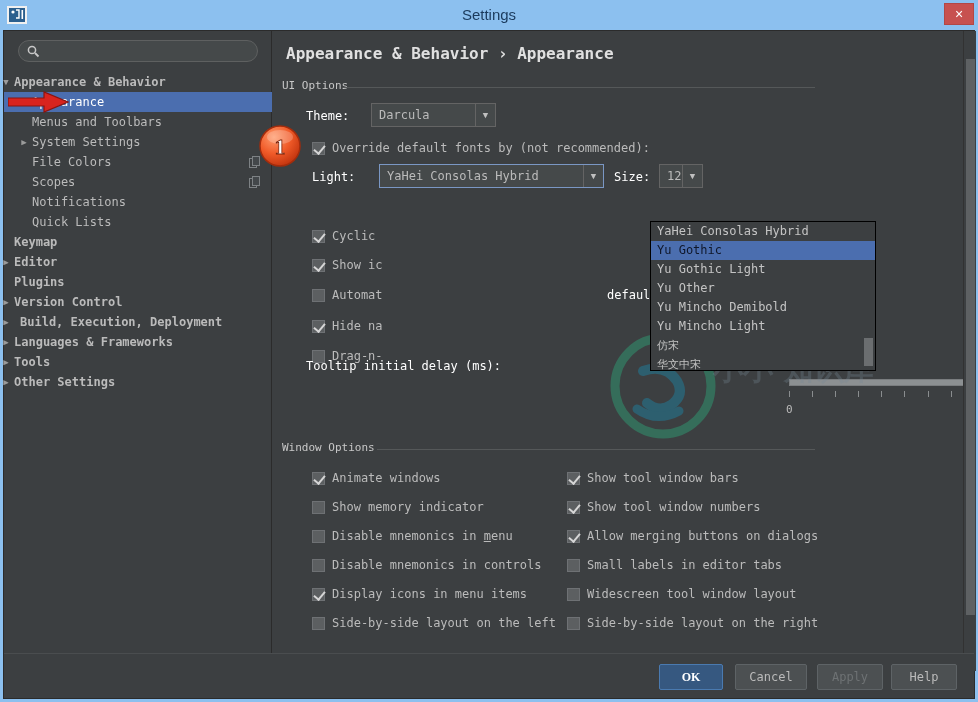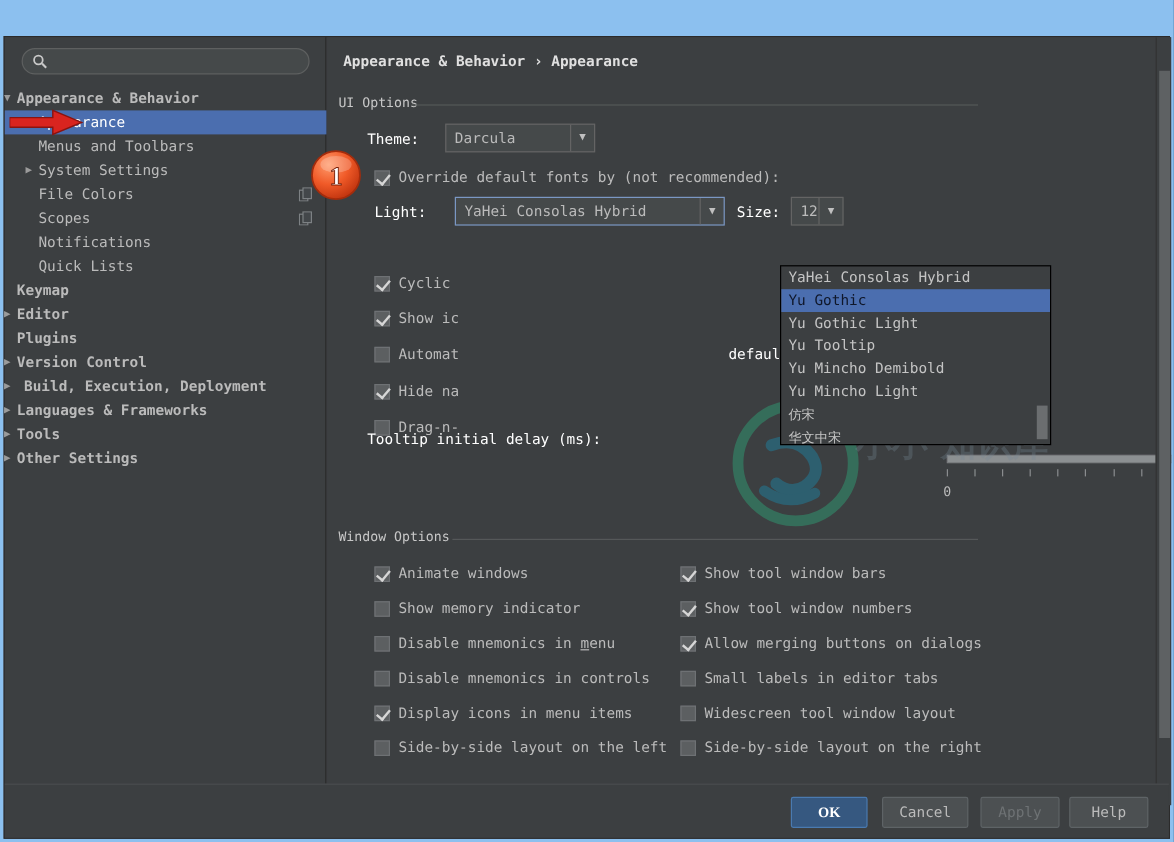--- a/index.html
+++ b/index.html
@@ -83,21 +83,21 @@
   }
 
   
   #rightpanel {
     position: absolute; left: 269px; top: 0;
     width: 703px; height: 640px;
     background: #3c3f41; overflow: hidden;
   }
   #breadcrumb {
     position: absolute; left: 13px; top: 13px;
-    font-size: 12px; font-weight: bold; color: #e0e0e0;
+    font-size: 16px; font-weight: bold; color: #e0e0e0;
     white-space: nowrap;
   }
   .section-head {
     position: absolute; left: 9px; height: 16px;
     font-size: 11px; color: #c8c8c8; white-space: nowrap;
   }
   .section-rule {
     position: absolute; height: 1px; background: #555859;
   }
   .flabel {
@@ -224,20 +224,31 @@
   #badge-1 {
     position: absolute; left: 258px; top: 124px;
     width: 44px; height: 44px; z-index: 60;
   }
 </style>
 </head>
 <body>
 
 <div id="app">
 
+  <div id="titlebar">
+    <svg id="app-icon" viewBox="0 0 20 18">
+      <rect x="0" y="0" width="20" height="18" fill="#f0f0f0"></rect>
+      <rect x="2" y="2" width="16" height="14" fill="#2b5f8e"></rect>
+      <circle cx="6" cy="6" r="1.6" fill="#ffffff"></circle>
+      <path d="M9 4 h3 v8 h-3" fill="none" stroke="#ffffff" stroke-width="1.4"></path>
+      <rect x="14.5" y="4" width="1.6" height="9" fill="#ffffff"></rect>
+    </svg>
+    <div id="window-title">Settings</div>
+    <div id="close-btn">×</div>
+  </div>
 
   <div id="body">
 
     <div id="sidebar">
       <div id="search-box">
         <svg id="search-icon" viewBox="0 0 13 13">
           <circle cx="5" cy="5" r="3.6" fill="none" stroke="#c8c8c8" stroke-width="1.5"></circle>
           <line x1="8" y1="8" x2="11.5" y2="11.5" stroke="#c8c8c8" stroke-width="1.8"></line>
         </svg>
         <input id="search-input" type="text" placeholder="" style="">
@@ -438,21 +449,21 @@
         </div>
 
       <div class="section-head" style="top:626px;">Presentation Mode</div>
       <div class="section-rule" style="left:122px; top:634px; width:420px;"></div>
 
       <div id="font-popup">
         <div id="font-popup-items">
             <div class="popitem" style="top: 0px;">YaHei Consolas Hybrid</div>
             <div class="popitem sel" style="top: 19px;">Yu Gothic</div>
             <div class="popitem" style="top: 38px;">Yu Gothic Light</div>
-            <div class="popitem" style="top: 57px;">Yu Tooltip</div>
+            <div class="popitem" style="top: 57px;">Yu Other</div>
             <div class="popitem" style="top: 76px;">Yu Mincho Demibold</div>
             <div class="popitem" style="top: 95px;">Yu Mincho Light</div>
             <div class="popitem cjk" style="top: 114px;">仿宋</div>
             <div class="popitem cjk" style="top: 133px;">华文中宋</div>
           </div>
         <div id="pop-scroll-thumb"></div>
       </div>
 
       <svg id="watermark" viewBox="0 0 130 110">
         <circle cx="60" cy="55" r="48" fill="none" stroke="#2f9c73" stroke-width="9"></circle>

